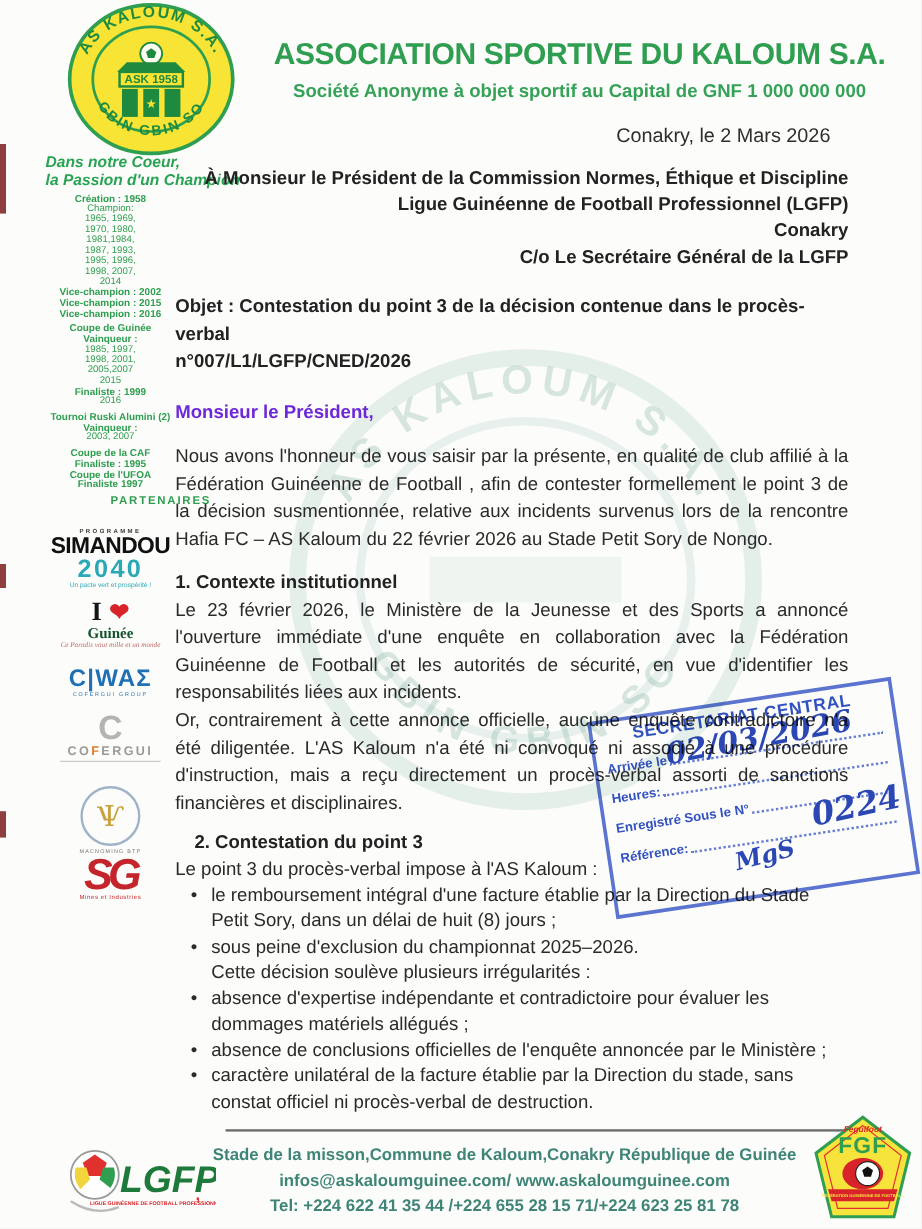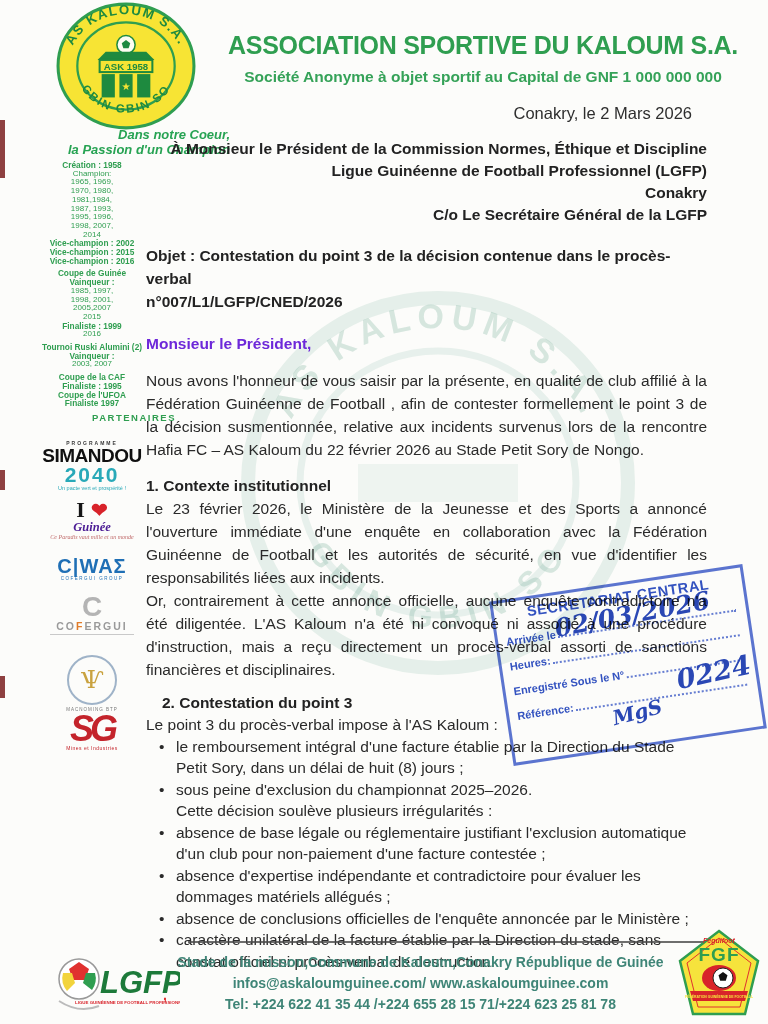--- a/index.html
+++ b/index.html
@@ -10,40 +10,40 @@
   .edge-mark{position:absolute;left:0;width:5px;background:#7a1f1f;opacity:.85;}
 
   
   .club-logo{position:absolute;left:55px;top:2px;width:142px;height:130px;}
   .club-name{position:absolute;left:200px;top:31px;width:566px;text-align:center;
              font-size:25px;font-weight:bold;color:#2f9e50;letter-spacing:-0.3px;}
   .club-sub{position:absolute;left:200px;top:68px;width:566px;text-align:center;
             font-size:15.5px;font-weight:bold;color:#35a258;}
   .date-line{position:absolute;left:400px;top:104px;width:292px;text-align:right;
              font-size:16.5px;color:#2e2e2e;}
-  .motto{position:absolute;left:38px;top:127px;width:178px;text-align:right;
-         font-size:13px;font-weight:bold;font-style:italic;color:#27a353;line-height:15px;margin-left:14px;}
+  .motto{position:absolute;left:38px;top:127px;width:178px;text-align:left;
+         font-size:13px;font-weight:bold;font-style:italic;color:#27a353;line-height:15px;}
 
   
   .sidebar{position:absolute;left:8px;top:161px;width:168px;text-align:center;
            color:#2f9e50;font-size:8px;line-height:8.7px;}
   .sb-b{font-weight:bold;font-size:8.3px;}
   .gt{margin-top:4px;}
   .partners-heading{position:absolute;left:8px;top:412px;width:168px;text-align:right;
                     color:#2f9e50;font-weight:bold;font-size:9.5px;letter-spacing:1.5px;}
   .pblock{position:absolute;left:8px;width:168px;text-align:center;}
   .sim-kicker{font-size:5px;letter-spacing:2px;color:#3a3a3a;font-weight:bold;}
   .sim-name{font-size:19px;font-weight:bold;color:#101010;letter-spacing:-0.5px;line-height:19px;}
   .sim-year{font-size:21px;font-weight:bold;color:#29a9b8;letter-spacing:2px;line-height:20px;}
   .sim-tag{font-size:5.5px;color:#29a9b8;}
   .ilg-top{font-size:22px;line-height:22px;font-weight:bold;}
   .ilg-i{font-family:"Liberation Serif",serif;color:#151515;}
   .ilg-heart{color:#d8232a;font-size:20px;}
-  .ilg-word{font-family:"Liberation Serif",serif;font-style:italic;font-weight:bold;
-            color:#4c1d95;font-size:12.5px;line-height:13px;}
+  .ilg-word{font-family:"Liberation Serif",serif;font-weight:bold;
+            color:#14532d;font-size:12.5px;line-height:13px;}
   .ilg-tag{font-family:"Liberation Serif",serif;font-style:italic;color:#c06a6a;font-size:6px;}
   .cwae-name{font-size:20px;font-weight:bold;color:#1f6fb5;letter-spacing:1px;line-height:20px;}
   .cwae-sub{font-size:4.5px;letter-spacing:1.5px;color:#1f6fb5;}
   .cof-letter{font-size:28px;line-height:26px;font-weight:bold;color:#b4b4b4;}
   .cof-name{font-size:10.5px;font-weight:bold;letter-spacing:2px;line-height:12px;}
   .cof-gray{color:#9a9a9a;} .cof-orange{color:#e07b28;}
   .cof-rule{width:84px;height:1px;background:#c9c9c9;margin:2px auto 0;}
   .mac-circle{width:46px;height:46px;border:2px solid #9fb3c8;border-radius:50%;
               margin:0 auto;display:flex;align-items:center;justify-content:center;}
   .mac-emblem{color:#c9a23f;font-size:24px;font-family:"DejaVu Serif",serif;}
@@ -235,21 +235,20 @@
     <div class="sec-title">1. Contexte institutionnel</div>
     <p class="sec-para">Le 23 février 2026, le Ministère de la Jeunesse et des Sports a annoncé l'ouverture immédiate d'une enquête en collaboration avec la Fédération Guinéenne de Football et les autorités de sécurité, en vue d'identifier les responsabilités liées aux incidents.</p>
     <p class="sec-para">Or, contrairement à cette annonce officielle, aucune enquête contradictoire n'a été diligentée. L'AS Kaloum n'a été ni convoqué ni associé à une procédure d'instruction, mais a reçu directement un procès-verbal assorti de sanctions financières et disciplinaires.</p>
 
     <div class="s2">
       <div class="sec-title">2. Contestation du point 3</div>
       <div class="s2-intro">Le point 3 du procès-verbal impose à l'AS Kaloum :</div>
       <div class="bullet">le remboursement intégral d'une facture établie par la Direction du Stade Petit Sory, dans un délai de huit (8) jours ;</div>
       <div class="bullet">sous peine d'exclusion du championnat 2025–2026.</div>
       <div class="mid-line">Cette décision soulève plusieurs irrégularités :</div>
-      <div class="bullet">absence de base légale ou réglementaire justifiant l'exclusion automatique d'un club pour non-paiement d'une facture contestée ;</div>
       <div class="bullet">absence d'expertise indépendante et contradictoire pour évaluer les dommages matériels allégués ;</div>
       <div class="bullet">absence de conclusions officielles de l'enquête annoncée par le Ministère ;</div>
       <div class="bullet">caractère unilatéral de la facture établie par la Direction du stade, sans constat officiel ni procès-verbal de destruction.</div>
     </div>
   </div>
 
   <div class="stamp">
     <div class="stamp-title">SECRETARIAT CENTRAL</div>
     <div class="srow">
         <span>Arrivée le</span>

